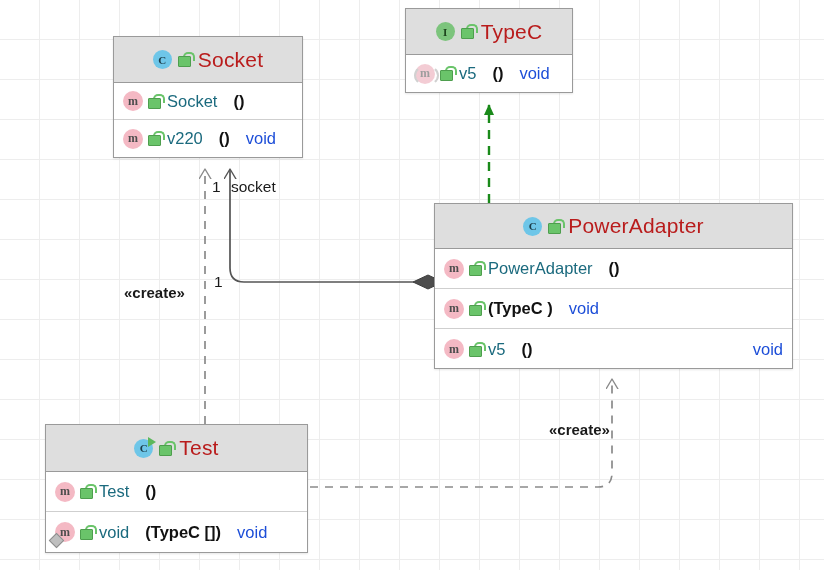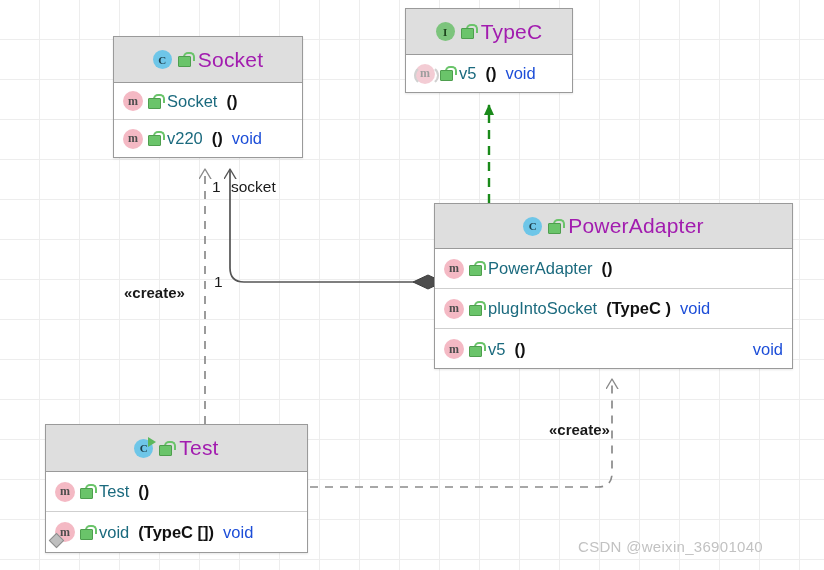--- a/index.html
+++ b/index.html
@@ -41,39 +41,39 @@
     background: #dedede;
     border-bottom: 1px solid #9a9a9a;
     display: flex;
     align-items: center;
     justify-content: center;
     gap: 6px;
     padding: 0 10px;
   }
   .uml-title {
     font-size: 21px;
-    color: #a21caf;
+    color: #b91c1c;
     letter-spacing: 0.2px;
     white-space: nowrap;
   }
   .uml-row {
     box-sizing: border-box;
     display: flex;
     align-items: center;
     gap: 5px;
     padding: 0 9px 0 9px;
     border-bottom: 1px solid #cfcfcf;
     white-space: nowrap;
   }
   .uml-row:last-child { border-bottom: none; }
   .row-text {
     font-size: 16.5px;
     display: flex;
     align-items: baseline;
-    gap: 9px;
+    gap: 16px;
     flex: 1 1 auto;
     overflow: hidden;
   }
   .m-name   { color: #1b6a7e; }
   .m-parens { color: #111111; font-weight: bold; }
   .m-ret    { color: #1d4ed8; }
   .m-ret.right { margin-left: auto; padding-left: 8px; }
 
   
   .ico {
@@ -282,21 +282,20 @@
         <span class="m-ret"></span>
       </span>
     </div>
     <div class="uml-row" style="height:40px;">
       <span class="ico ico-m">m</span>
       <span class="ico-lock">
         <span class="shackle"></span>
           <span class="body"></span>
       </span>
       <span class="row-text">
-        <span class="m-name">plugIntoSocket</span>
         <span class="m-parens">(TypeC )</span>
         <span class="m-ret">void</span>
       </span>
     </div>
     <div class="uml-row" style="height:40px;">
       <span class="ico ico-m">m</span>
       <span class="ico-lock">
         <span class="shackle"></span>
           <span class="body"></span>
       </span>
@@ -346,15 +345,14 @@
   <div class="edge-label" style="left:212px; top:178px;">1</div>
 
   <div class="edge-label" style="left:231px; top:178px;">socket</div>
 
   <div class="edge-label" style="left:214px; top:273px;">1</div>
 
   <div class="edge-label stereo" style="left:124px; top:284px;">«create»</div>
 
   <div class="edge-label stereo" style="left:549px; top:421px;">«create»</div>
 
-  <div class="watermark" style="left:578px; top:538px;">CSDN @weixin_36901040</div>
 
 </div>
 
 </body></html>

